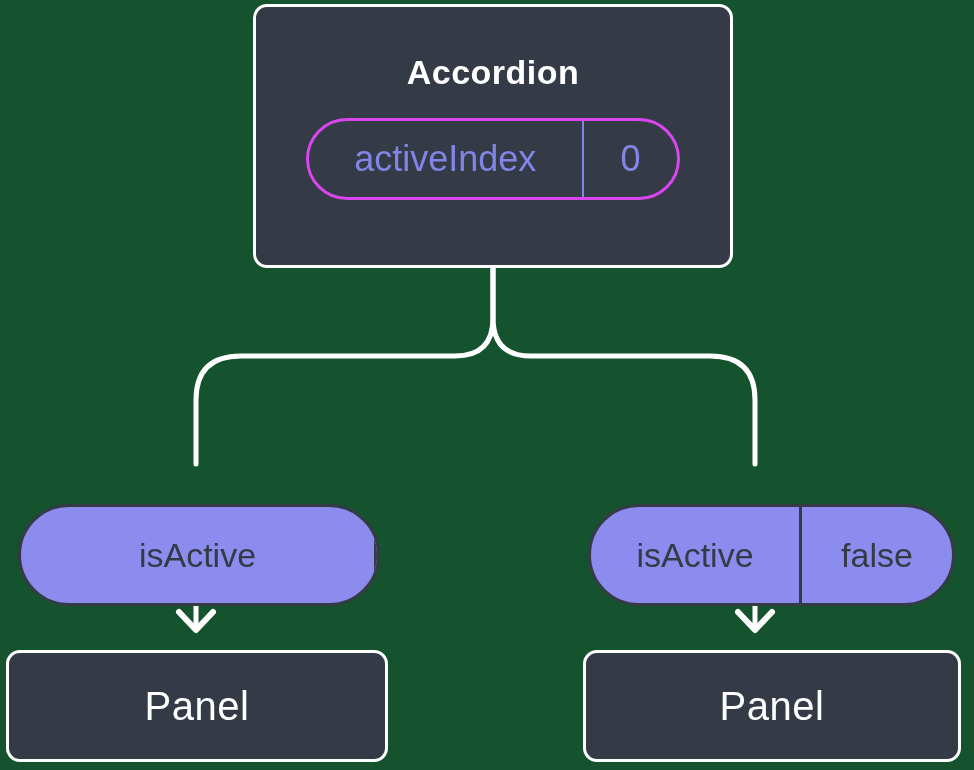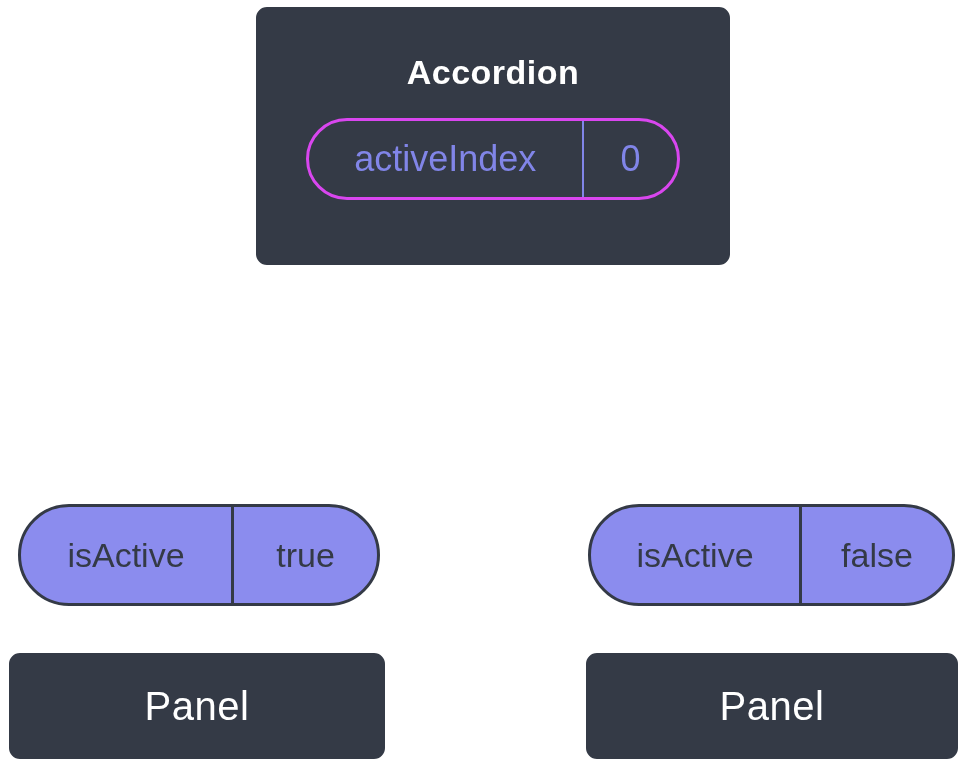--- a/index.html
+++ b/index.html
@@ -1,19 +1,19 @@
 <!DOCTYPE html>
 <html><head>
 <meta charset="utf-8">
 <style>
   html,body{margin:0;padding:0;background:#23272f;}
   .stage{
     position:relative;
     width:974px;height:770px;
-    background:#ffffff;
+    background:#14532d;
     overflow:hidden;
     font-family:"Liberation Sans", sans-serif;
   }
   
   .node{
     position:absolute;
     background:#343a46;
     border:3px solid #ffffff;
     border-radius:14px;
     box-sizing:border-box;
@@ -97,21 +97,20 @@
     <div class="state-pill">
       <div class="seg key">activeIndex</div>
       <div class="divider"></div>
       <div class="seg val">0</div>
     </div>
   </div>
 
   <div class="prop-pill" id="prop-left">
     <div class="seg key">isActive</div>
     <div class="divider"></div>
-    <div class="seg val">true</div>
   </div>
 
   <div class="prop-pill" id="prop-right">
     <div class="seg key">isActive</div>
     <div class="divider"></div>
     <div class="seg val">false</div>
   </div>
 
   <div class="node" id="panel-left">
     <div class="node-title panel-title">Panel</div>

